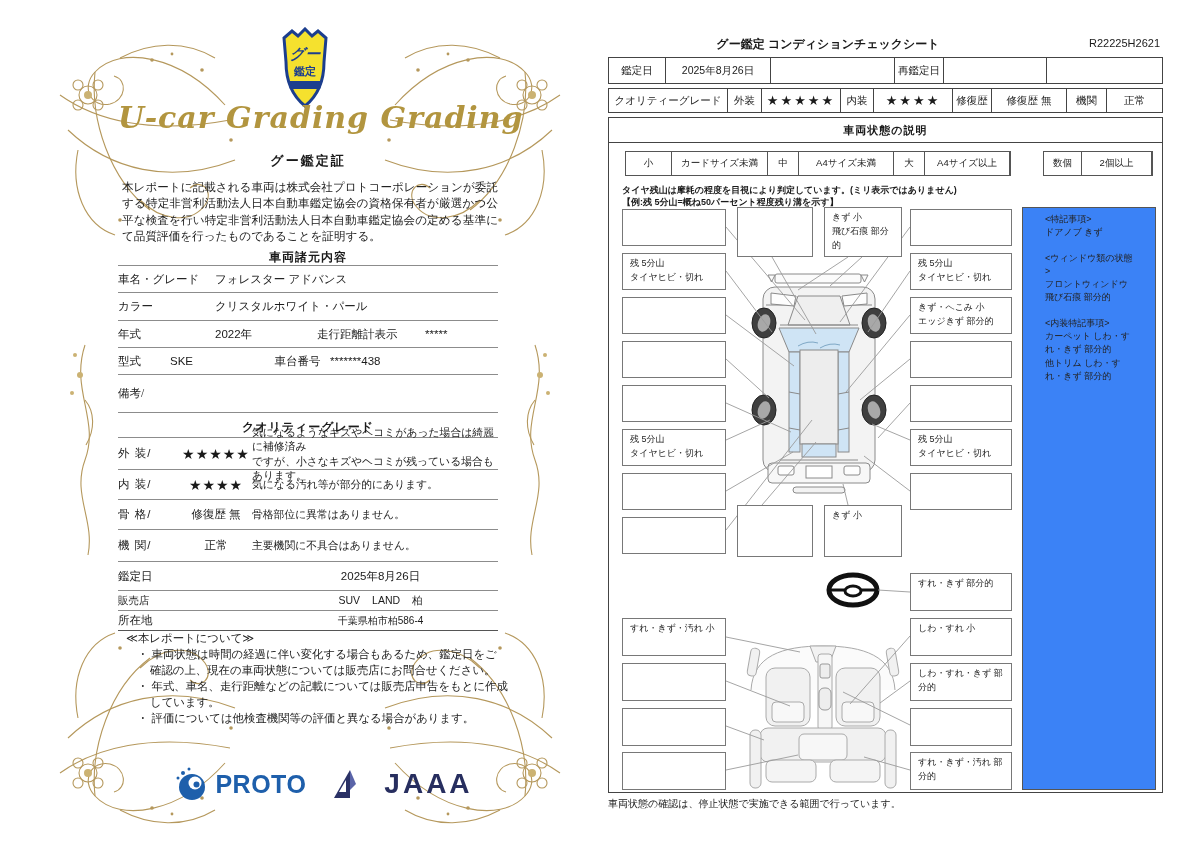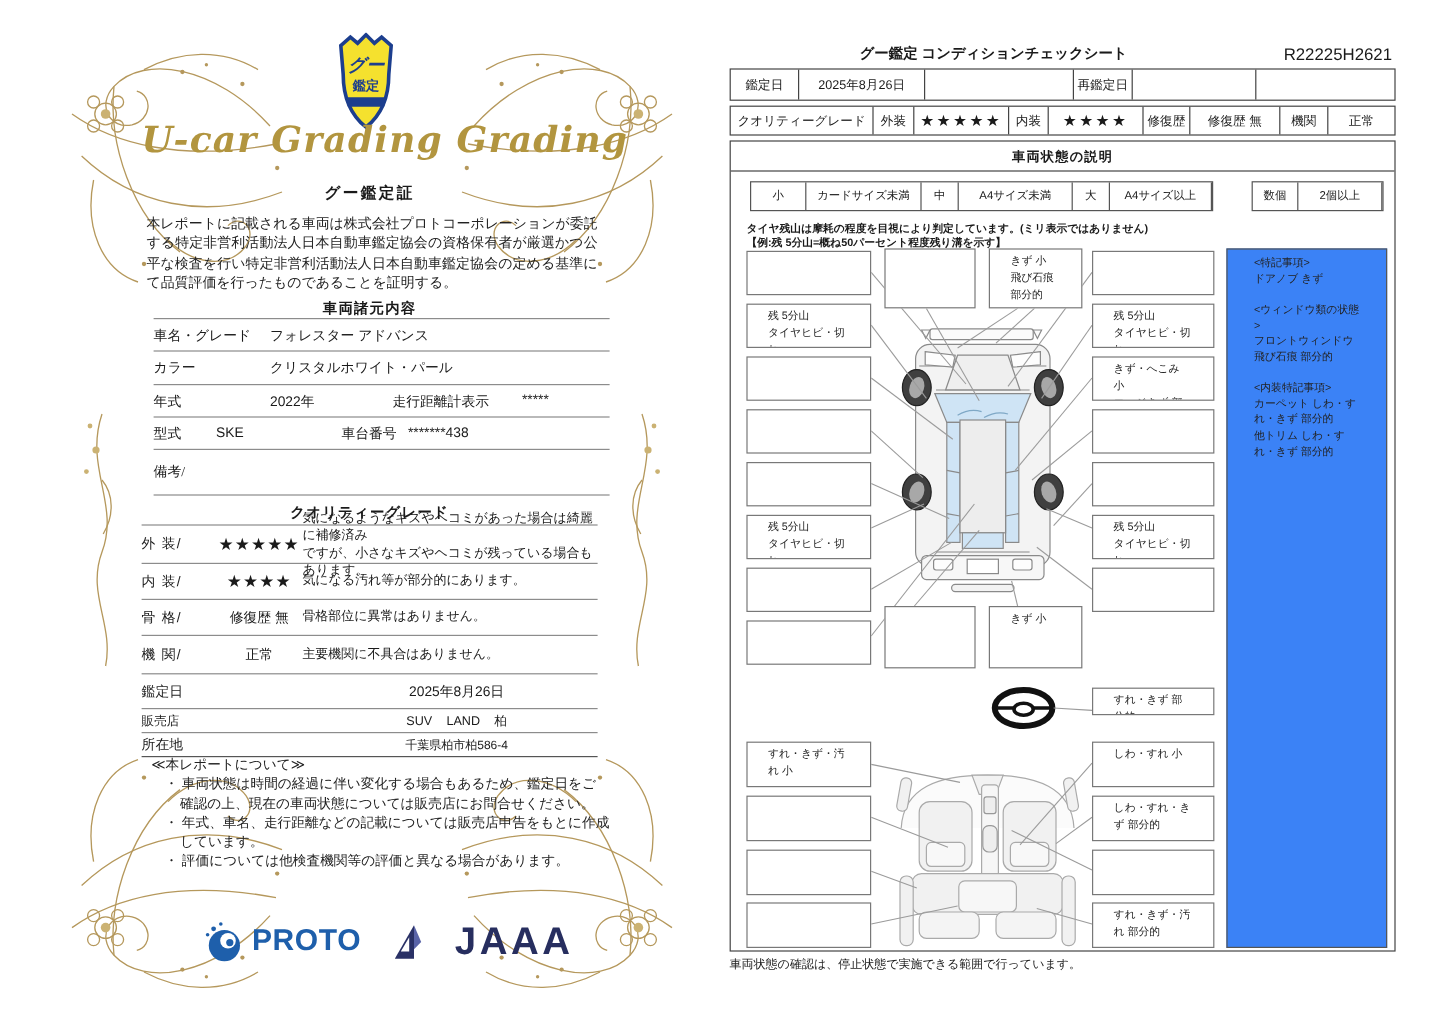--- a/index.html
+++ b/index.html
@@ -33,37 +33,37 @@
   .grade-desc{ flex:1; font-size:10.8px; line-height:1.3; white-space:pre-line; }
   .meta-row{ border-top:1px solid #8c8c8c; display:flex; align-items:center; }
   .meta-row.last{ border-bottom:1.5px solid #555; }
   .meta-label{ width:97px; flex:none; }
   .meta-value{ flex:1; text-align:center; padding-left:48px; }
   .wide-space{ word-spacing:9px; }
   .about{ font-size:11.4px; line-height:1.4; color:#222; }
   .about-item{ padding-left:24px; text-indent:-13px; }
   .logo-row{ display:flex; align-items:center; justify-content:center; gap:26px; }
   .proto-text{ font-size:25px; font-weight:bold; color:#1e5fab; letter-spacing:0.5px; }
-  .jaaa-text{ font-size:32px; font-weight:bold; color:#272e5f; letter-spacing:3px;margin-left:20px; }
+  .jaaa-text{ font-size:28px; font-weight:bold; color:#272e5f; letter-spacing:3px;margin-left:20px; }
 
   
   .rp-title{ font-size:12px; font-weight:bold; text-align:center; }
-  .rp-no{ font-size:14px; text-align:right; }
+  .rp-no{ font-size:11px; text-align:right; }
   .rp-table{ display:flex; border:1px solid #444; background:#fff; }
   .rp-cell{ border-right:1px solid #444; display:flex; align-items:center; justify-content:center;
             font-size:10.5px; overflow:hidden; white-space:nowrap; }
   .rp-cell:last-child{ border-right:none; }
   .rp-stars{ font-size:13px; letter-spacing:2px; }
   .main-box{ border:1px solid #444; background:transparent; }
   .sec-head{ height:25px; border-bottom:1px solid #444; display:flex; align-items:center;
              justify-content:center; font-size:11px; font-weight:bold; letter-spacing:1px; }
   .legend{ display:flex; border:1px solid #555; height:25px; font-size:9.5px; }
   .legend .rp-cell{ border-right:1px solid #555; font-size:9.5px; }
   .tire-note{ font-size:9px; font-weight:bold; line-height:1.35; white-space:pre-line; }
-  .ann-box{ position:absolute; border:1px solid #787878; background:#fff; padding:3px 17px;
+  .ann-box{ position:absolute; border:1px solid #787878; background:#fff; padding:3px 7px;
             font-size:9px; line-height:1.55; white-space:pre-line; color:#222; overflow:hidden; }
   .notes-panel{ position:absolute; border:1px solid #555; background:#3b82f6; padding:5px 22px;
             font-size:9px; line-height:1.45; white-space:pre-line; color:#222; }
   .rp-footer{ font-size:10px; font-weight:normal; }
 </style>
 </head>
 <body>
 
 <div class="canvas">
 
@@ -209,21 +209,21 @@
   </div>
 
   <div class="abs lp-title" style="left:118px;top:100px;width:380px;">U-car Grading Grading</div>
 
   <div class="abs lp-cert" style="left:118px;top:152px;width:380px;">グー鑑定証</div>
 
   <div class="abs lp-sec-title" style="left:118px;top:249px;width:380px;">車両諸元内容</div>
 
   <div class="abs lp-intro" style="left:122px;top:179px;width:376px;">本レポートに記載される車両は株式会社プロトコーポレーションが委託する特定非営利活動法人日本自動車鑑定協会の資格保有者が厳選かつ公平な検査を行い特定非営利活動法人日本自動車鑑定協会の定める基準にて品質評価を行ったものであることを証明する。</div>
 
-  <div class="abs spec-table" style="left:118px;top:265px;margin-left:10px;">
+  <div class="abs spec-table" style="left:118px;top:265px;">
     <div class="spec-row" style="height:27px;">
       <span class="spec-label">車名・グレード</span>
       <span>フォレスター アドバンス</span>
     </div>
     <div class="spec-row" style="height:28px;">
       <span class="spec-label">カラー</span>
       <span>クリスタルホワイト・パール</span>
     </div>
     <div class="spec-row" style="height:27px;">
       <span class="spec-label">年式</span>
@@ -379,21 +379,21 @@
   <div class="ann-box" style="left:824px;top:207px;width:78px;height:50px;">きず 小
 飛び石痕 部分的</div>
   <div class="ann-box" style="left:737px;top:505px;width:76px;height:52px;"></div>
   <div class="ann-box" style="left:824px;top:505px;width:78px;height:52px;">きず 小</div>
 
   <div class="ann-box" style="left:622px;top:618px;width:104px;height:38px;">すれ・きず・汚れ 小</div>
   <div class="ann-box" style="left:622px;top:663px;width:104px;height:38px;"></div>
   <div class="ann-box" style="left:622px;top:708px;width:104px;height:38px;"></div>
   <div class="ann-box" style="left:622px;top:752px;width:104px;height:38px;"></div>
 
-  <div class="ann-box" style="left:910px;top:573px;width:102px;height:23px;">すれ・きず 部分的</div>
+  <div class="ann-box" style="left:910px;top:573px;width:102px;height:38px;">すれ・きず 部分的</div>
   <div class="ann-box" style="left:910px;top:618px;width:102px;height:38px;">しわ・すれ 小</div>
   <div class="ann-box" style="left:910px;top:663px;width:102px;height:38px;">しわ・すれ・きず 部分的</div>
   <div class="ann-box" style="left:910px;top:708px;width:102px;height:38px;"></div>
   <div class="ann-box" style="left:910px;top:752px;width:102px;height:38px;">すれ・きず・汚れ 部分的</div>
 
   <div class="notes-panel" style="left:1022px;top:207px;width:134px;height:583px;">&lt;特記事項&gt;
 ドアノブ きず
 
 &lt;ウィンドウ類の状態&gt;
 フロントウィンドウ 飛び石痕 部分的

